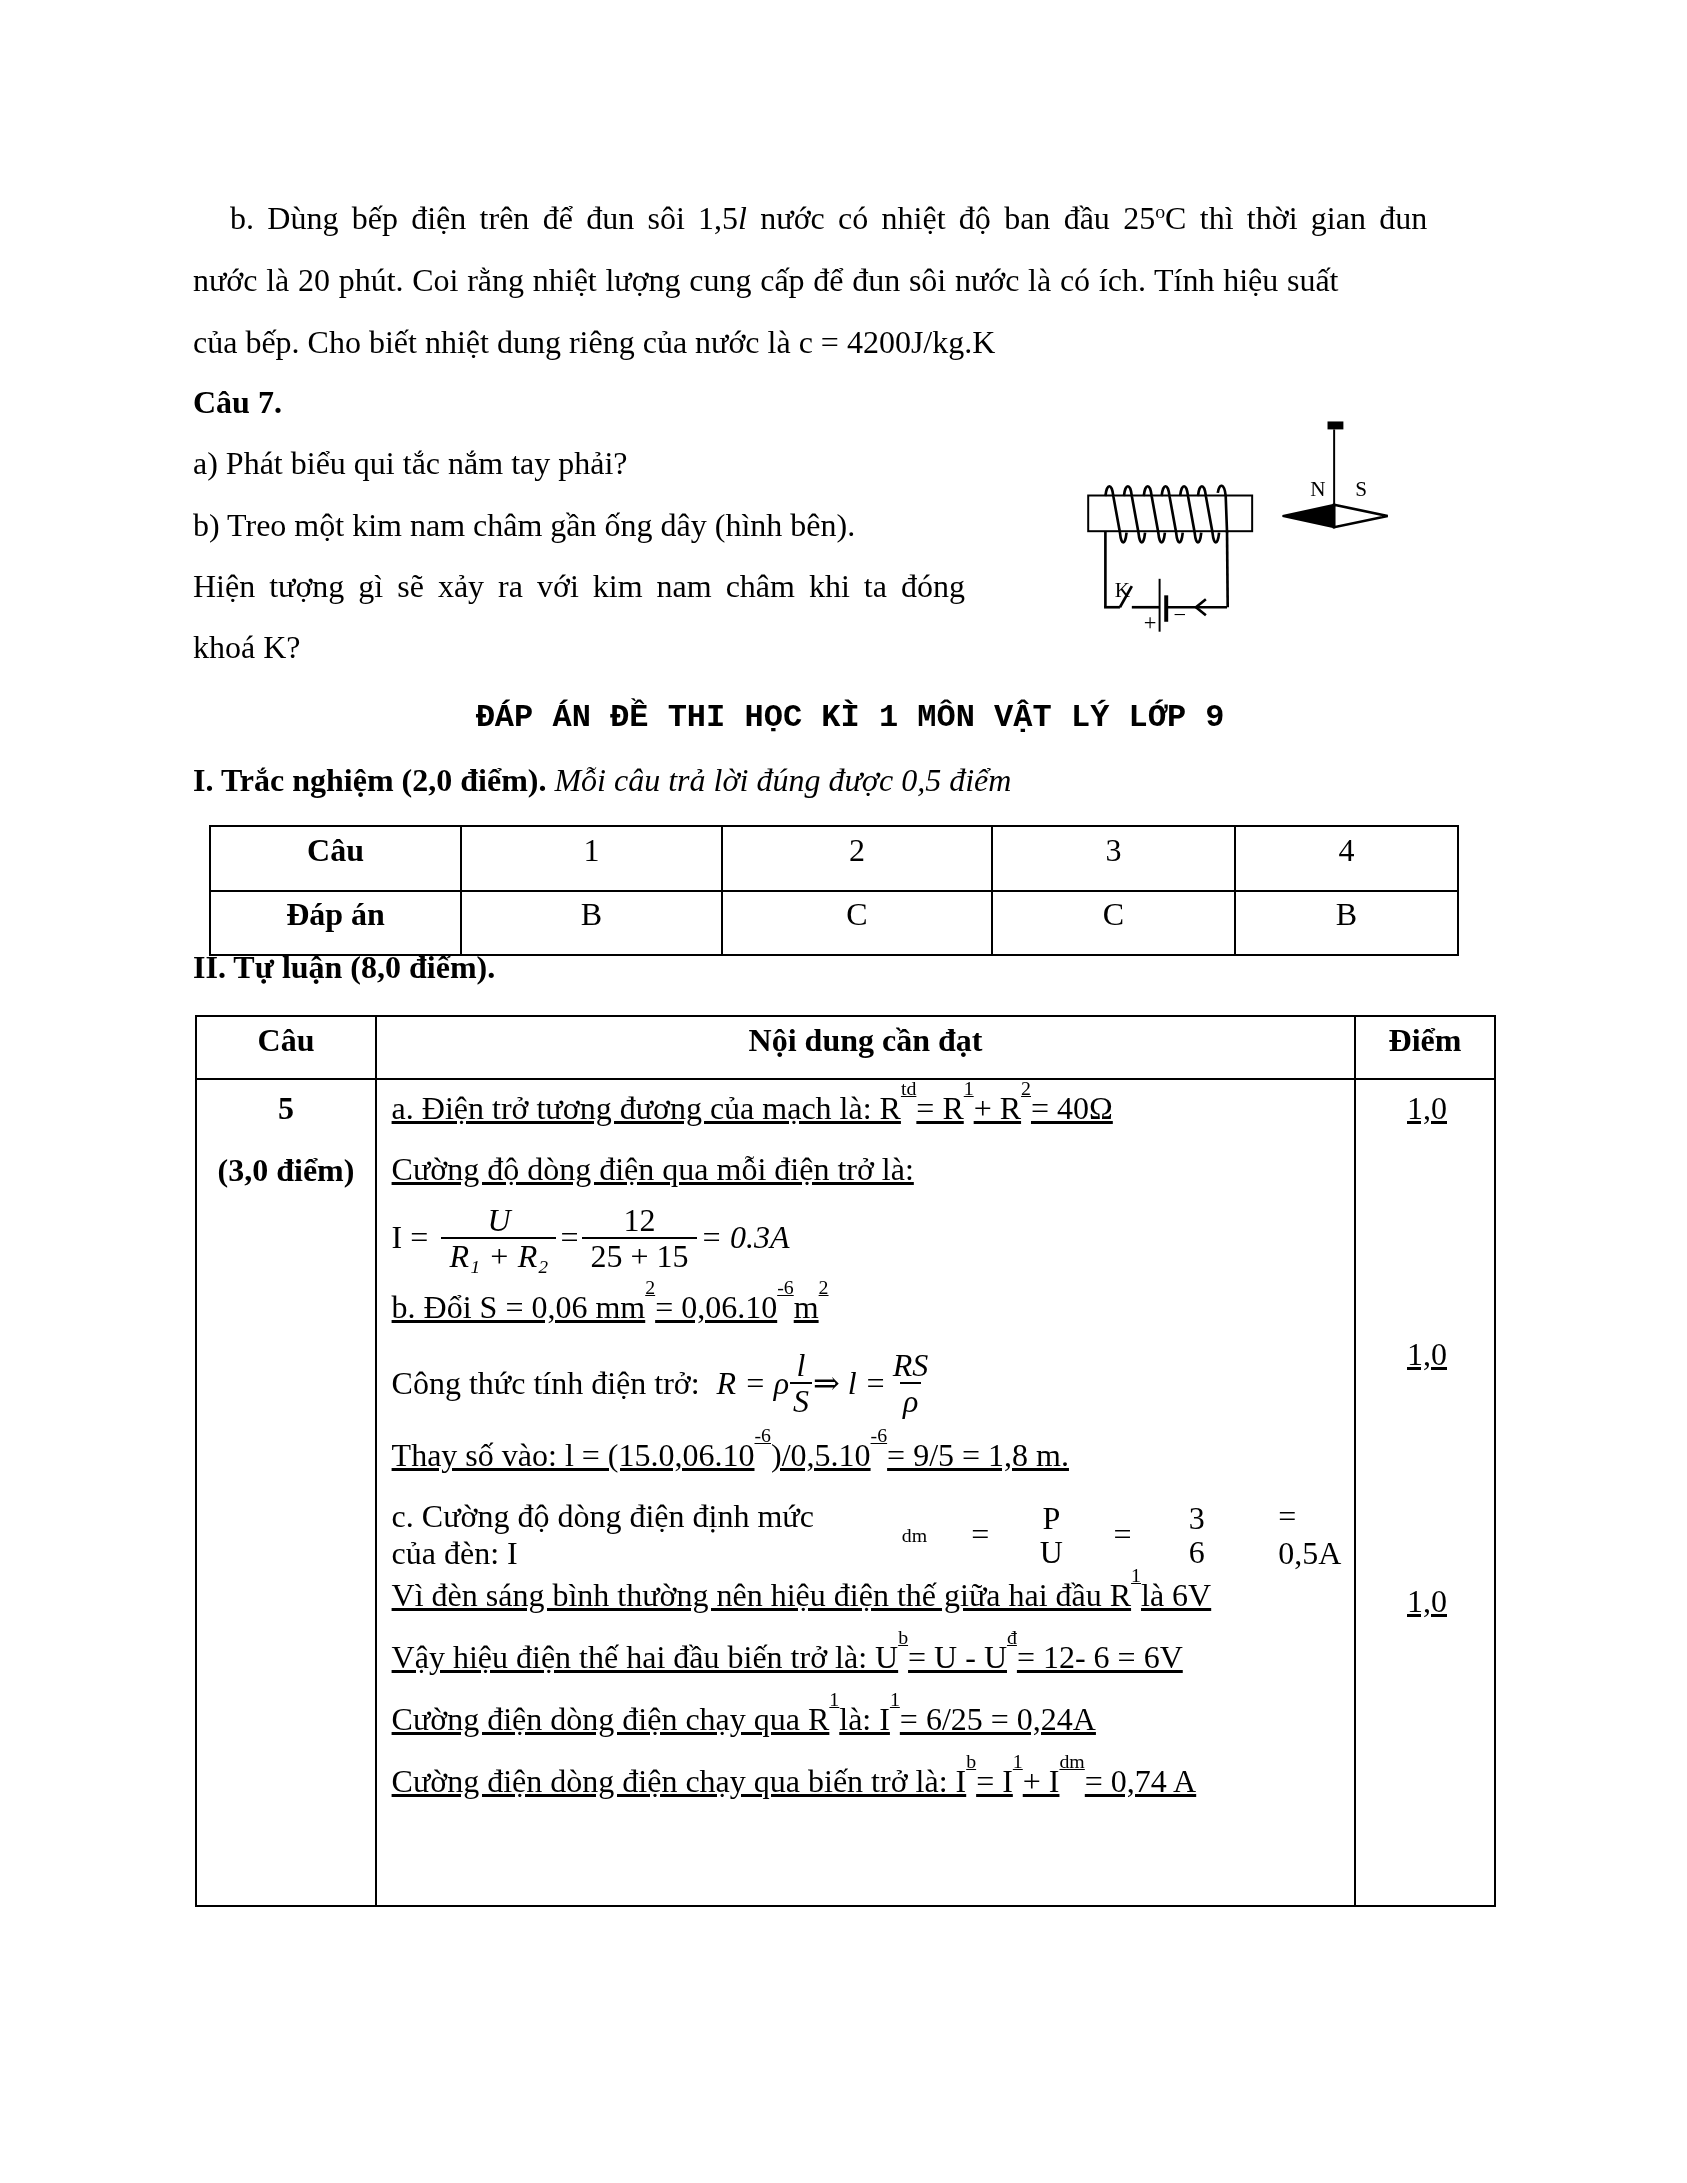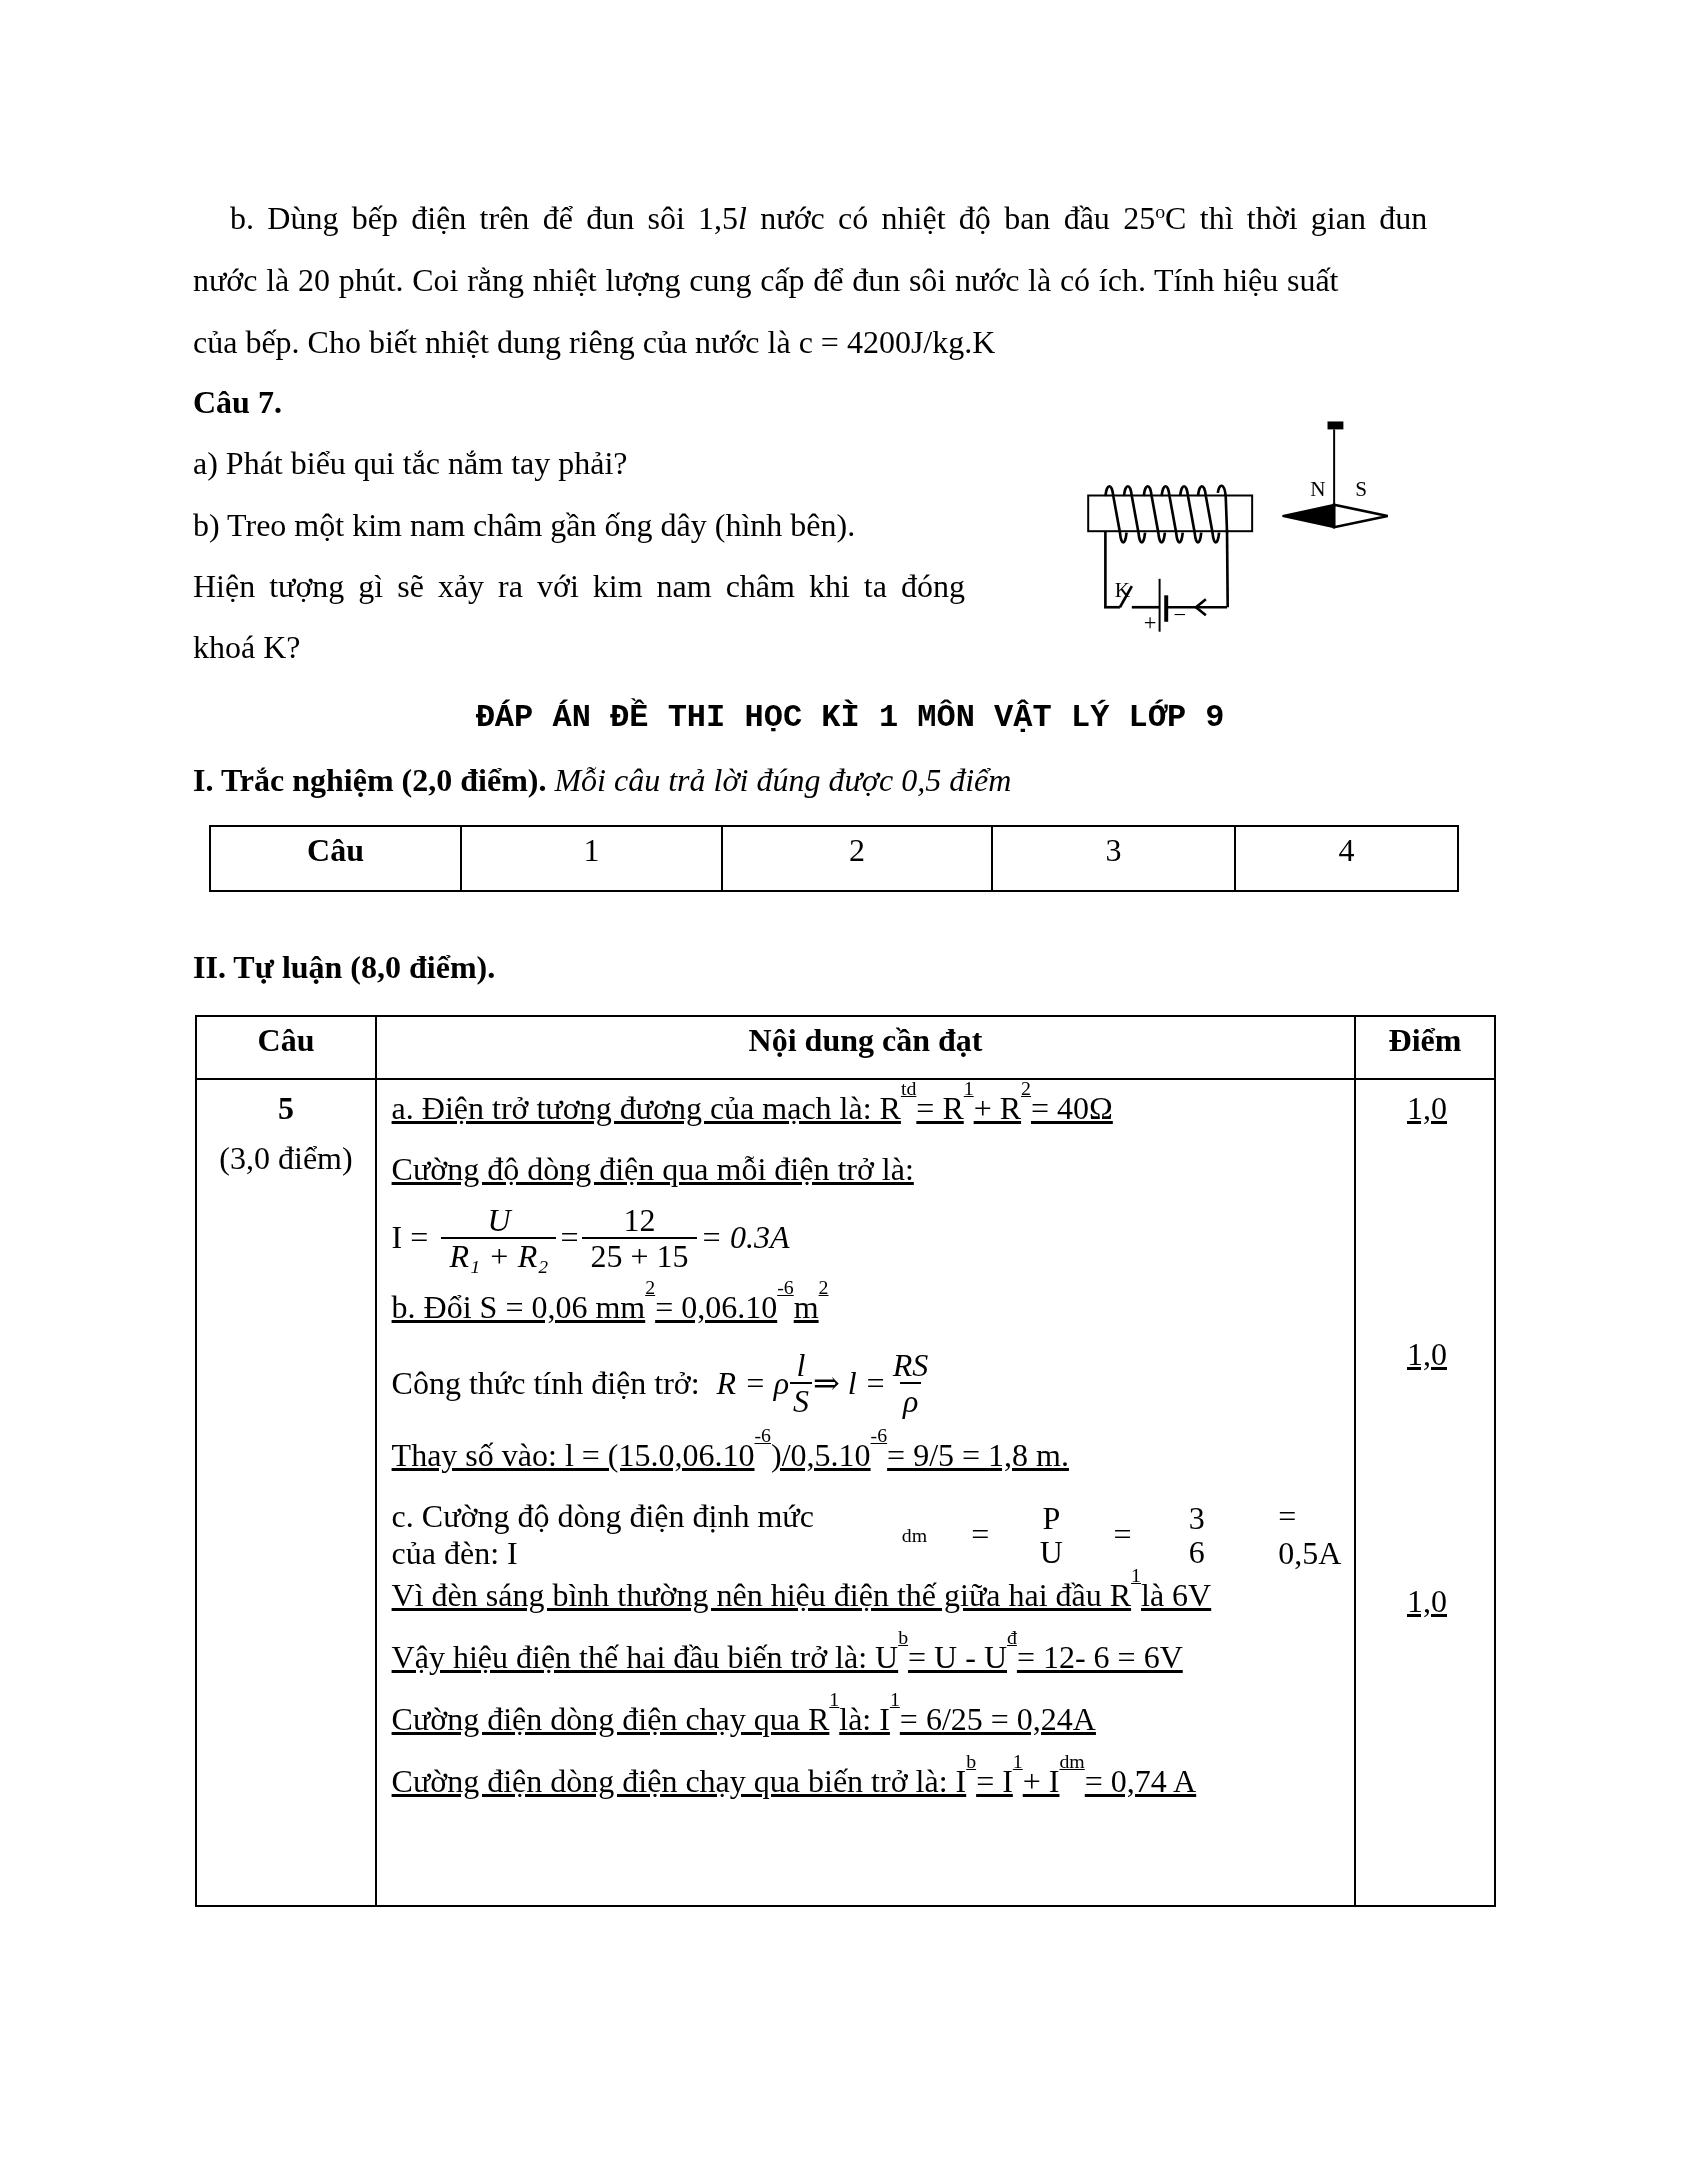--- a/index.html
+++ b/index.html
@@ -114,41 +114,48 @@
       <col style="width:223px">
   </colgroup>
   <tbody>
       <tr>
     <td class="bold">Câu</td>
     <td>1</td>
     <td>2</td>
     <td>3</td>
     <td>4</td>
   </tr>
+  <tr>
+    <td class="bold">Đáp án</td>
+    <td>B</td>
+    <td>C</td>
+    <td>C</td>
+    <td>B</td>
+  </tr>
 </tbody>
   </table>
 
 <div class="abs line bold" style="left:193px; top:947px;">II. Tự luận (8,0 điểm).</div>
 
 <table id="t2">
   <colgroup>
     <col style="width:180px">
       <col style="width:979px">
       <col style="width:140px">
   </colgroup>
   <tbody>
       <tr class="hdr">
     <td class="bold">Câu</td>
     <td class="bold">Nội dung cần đạt</td>
     <td class="bold">Điểm</td>
   </tr>
   <tr class="body" style="height:827px;">
     <td style="vertical-align:top; padding-top:8px;">
       <div class="bold" style="line-height:40px;">5</div>
-      <div style="line-height:40px; margin-top:10px;">(3,0 điểm)</div>
+      <div style="line-height:40px; margin-top:22px;font-weight:bold;">(3,0 điểm)</div>
     </td>
     <td class="content-cell" style="padding-top:8px;">
 
       <div class="cl" style="height:61px;">
         <span>a. Điện trở tương đương của mạch là: R</span>
             <sub>td</sub>
             <span> = R</span>
             <sub>1</sub>
             <span> + R</span>
             <sub>2</sub>

